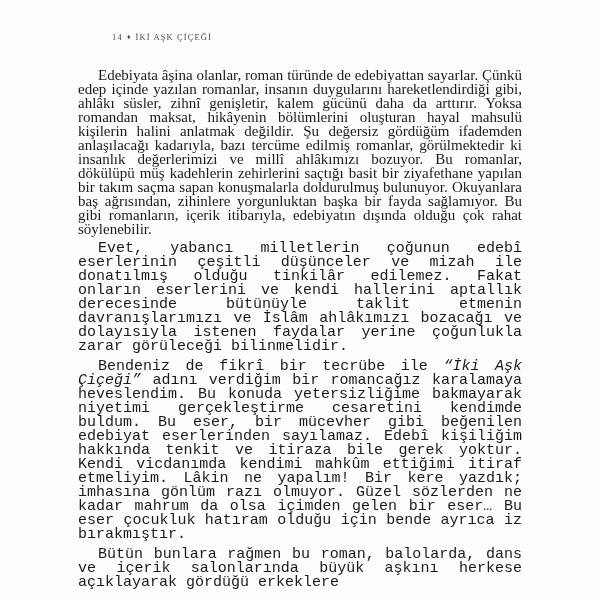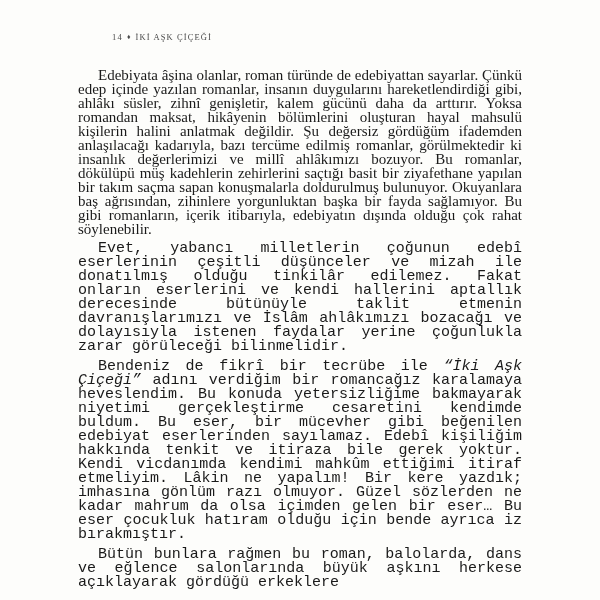--- a/index.html
+++ b/index.html
@@ -67,16 +67,16 @@
 <div class="page">
 
   <div class="running-head">
     <span class="folio">14</span><span class="sep">♦</span><span>İKİ AŞK ÇİÇEĞİ</span>
   </div>
 
   <div class="body-text">
     <p class="para">Edebiyata âşina olanlar, roman türünde de edebiyattan sayarlar. Çünkü edep içinde yazılan romanlar, insanın duygularını hareketlendirdiği gibi, ahlâkı süsler, zihnî genişletir, kalem gücünü daha da arttırır. Yoksa romandan maksat, hikâyenin bölümlerini oluşturan hayal mahsulü kişilerin halini anlatmak değildir. Şu değersiz gördüğüm ifademden anlaşılacağı kadarıyla, bazı tercüme edilmiş romanlar, görülmektedir ki insanlık değerlerimizi ve millî ahlâkımızı bozuyor. Bu romanlar, dökülüpü müş kadehlerin zehirlerini saçtığı basit bir ziyafethane yapılan bir takım saçma sapan konuşmalarla doldurulmuş bulunuyor. Okuyanlara baş ağrısından, zihinlere yorgunluktan başka bir fayda sağlamıyor. Bu gibi romanların, içerik itibarıyla, edebiyatın dışında olduğu çok rahat söylenebilir.</p>
     <p class="para">Evet, yabancı milletlerin çoğunun edebî eserlerinin çeşitli düşünceler ve mizah ile donatılmış olduğu tinkilâr edilemez. Fakat onların eserlerini ve kendi hallerini aptallık derecesinde bütünüyle taklit etmenin davranışlarımızı ve İslâm ahlâkımızı bozacağı ve dolayısıyla istenen faydalar yerine çoğunlukla zarar görüleceği bilinmelidir.</p>
     <p class="para">Bendeniz de fikrî bir tecrübe ile <span class="it">“İki Aşk Çiçeği”</span> adını verdiğim bir romancağız karalamaya heveslendim. Bu konuda yetersizliğime bakmayarak niyetimi gerçekleştirme cesaretini kendimde buldum. Bu eser, bir mücevher gibi beğenilen edebiyat eserlerinden sayılamaz. Edebî kişiliğim hakkında tenkit ve itiraza bile gerek yoktur. Kendi vicdanımda kendimi mahkûm ettiğimi itiraf etmeliyim. Lâkin ne yapalım! Bir kere yazdık; imhasına gönlüm razı olmuyor. Güzel sözlerden ne kadar mahrum da olsa içimden gelen bir eser… Bu eser çocukluk hatıram olduğu için bende ayrıca iz bırakmıştır.</p>
-    <p class="para">Bütün bunlara rağmen bu roman, balolarda, dans ve eğlence salonlarında büyük aşkını herkese açıklayarak gördüğü erkeklere</p>
+    <p class="para">Bütün bunlara rağmen bu roman, balolarda, dans ve içerik salonlarında büyük aşkını herkese açıklayarak gördüğü erkeklere</p>
   </div>
 
 </div>
 
 </body></html>

